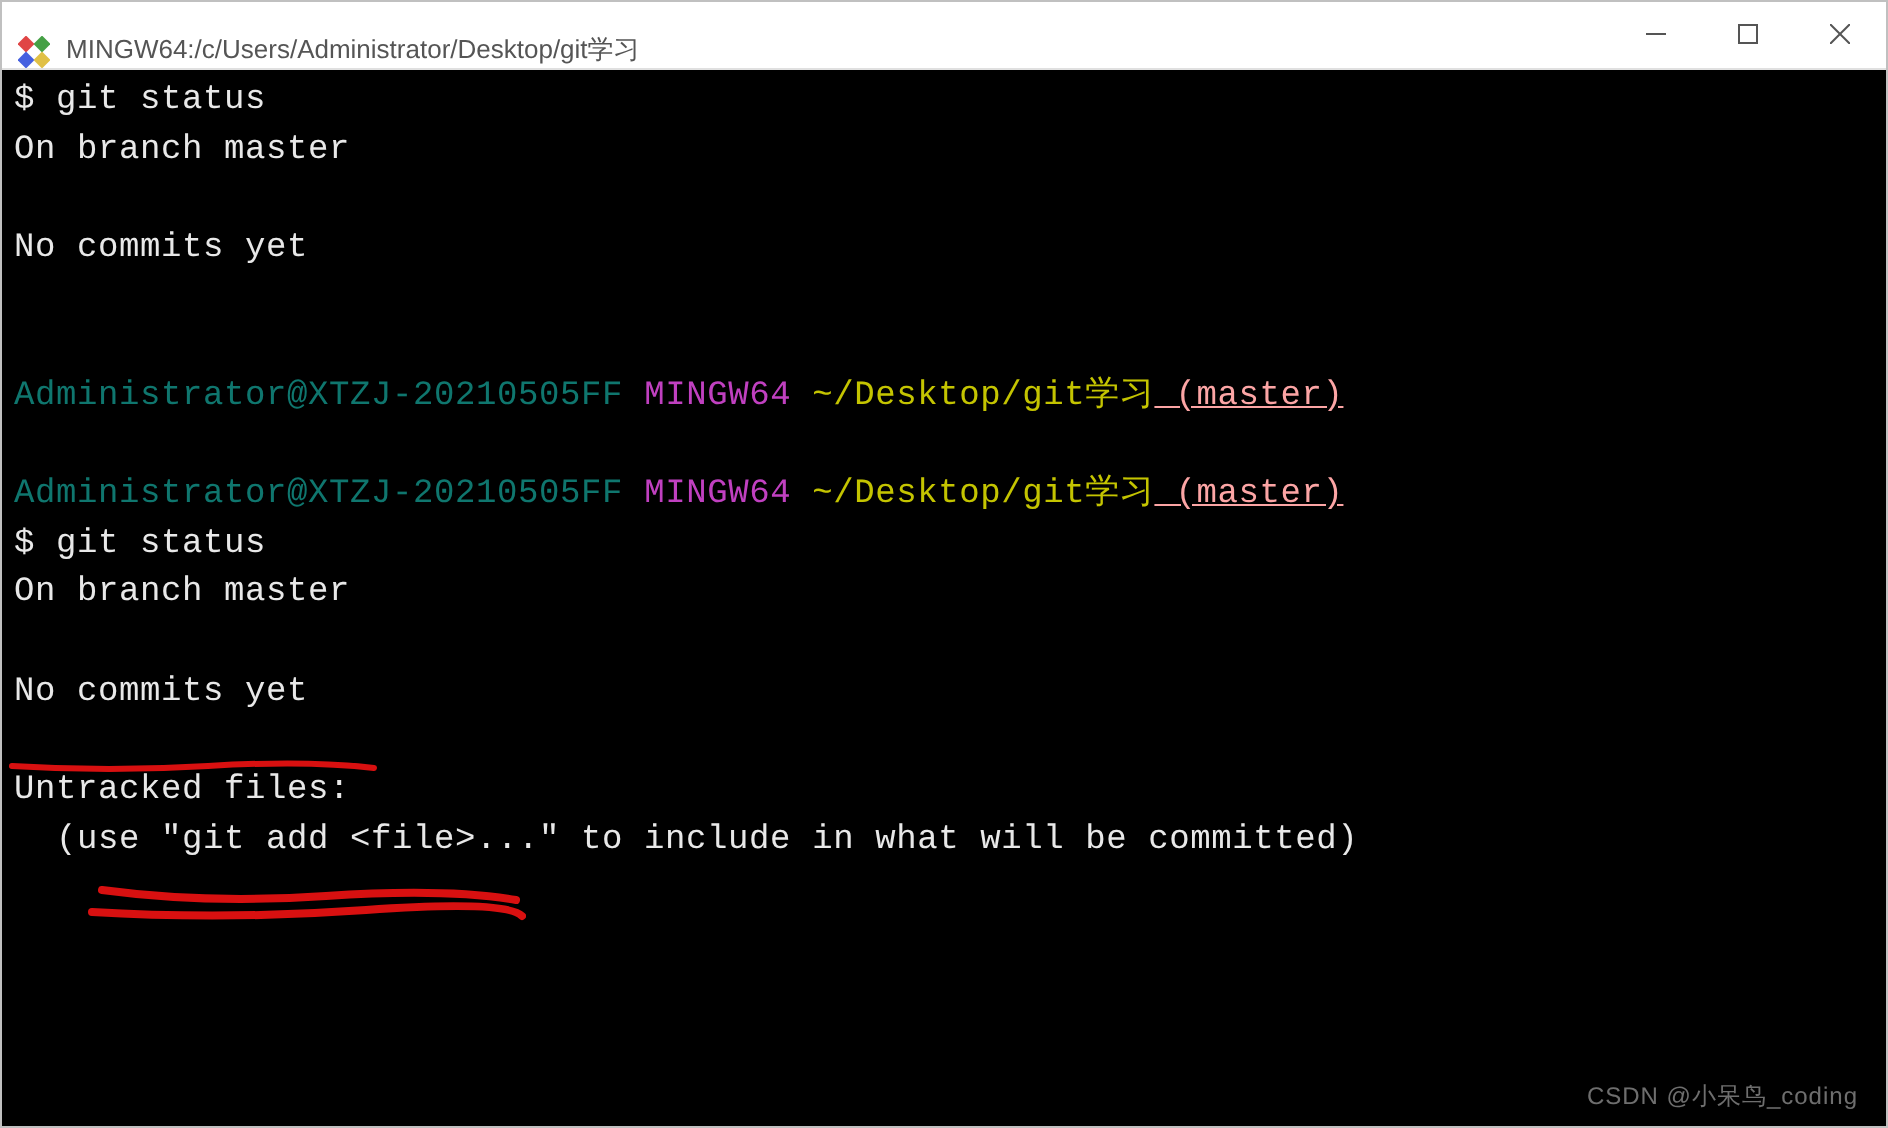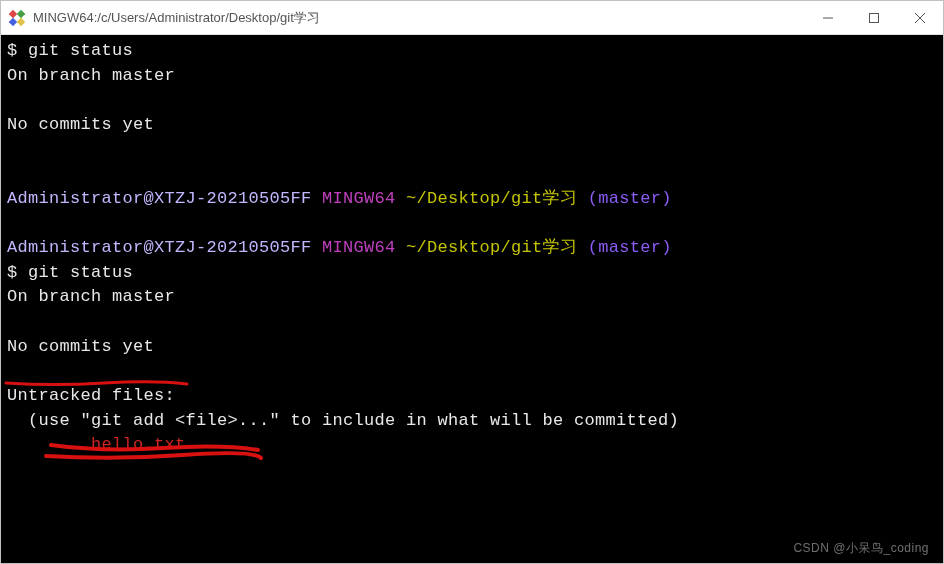--- a/index.html
+++ b/index.html
@@ -20,21 +20,21 @@
       height: 564px;
       background: #fff;
       border: 1px solid #c0c0c0;
       display: flex;
       flex-direction: column;
     }
     .titlebar {
       height: 34px;
       background: #fff;
       display: flex;
-      align-items: center;
+      align-items: flex-end;
       padding-left: 8px;
       border-bottom: 1px solid #e0e0e0;
     }
     .titlebar-icon {
       width: 16px;
       height: 16px;
       margin-right: 8px;
       display: flex;
       align-items: center;
       justify-content: center;
@@ -67,24 +67,24 @@
       line-height: 1.45;
       color: #c0c0c0;
       position: relative;
       overflow: hidden;
       letter-spacing: 0.3px;
     }
     .term-line {
       white-space: pre;
     }
     .white { color: #e8e8e8; }
-    .green { color: #c4b5fd; }
+    .green { color: #0f766e; }
     .purple { color: #c040c0; margin-top: 33px; }
     .yellow { color: #c4c400; }
-    .cyan { color: #8b5cf6; }
+    .cyan { color: #fca5a5; text-decoration: underline; }
     .red { color: #ce2424; }
     .annotation {
       position: absolute;
       pointer-events: none;
     }
     .underline1 {
       top: 344px;
       left: 3px;
       width: 185px;
       height: 10px;
@@ -149,21 +149,20 @@
     <div class="term-line"><span class="green">Administrator@XTZJ-20210505FF</span><span class="purple"> MINGW64</span><span class="yellow"> ~/Desktop/git学习</span><span class="cyan"> (master)</span></div>
     <div class="term-line">&nbsp;</div>
     <div class="term-line"><span class="green">Administrator@XTZJ-20210505FF</span><span class="purple"> MINGW64</span><span class="yellow"> ~/Desktop/git学习</span><span class="cyan"> (master)</span></div>
     <div class="term-line"><span class="white">$ </span><span class="white">git status</span></div>
     <div class="term-line white">On branch master</div>
     <div class="term-line">&nbsp;</div>
     <div class="term-line white">No commits yet</div>
     <div class="term-line">&nbsp;</div>
     <div class="term-line white">Untracked files:</div>
     <div class="term-line white">  (use "git add &lt;file&gt;..." to include in what will be committed)</div>
-    <div class="term-line"><span>        </span><span class="red">hello.txt</span></div>
     <div class="term-line">&nbsp;</div>
     <div class="term-line">&nbsp;</div>
 
     <svg class="annotation underline1" viewBox="0 0 185 10" preserveAspectRatio="none">
       <path d="M2,4 Q50,7 100,4 T183,5" stroke="#d81010" stroke-width="3" fill="none" stroke-linecap="round"></path>
     </svg>
     <svg class="annotation underline2" viewBox="0 0 220 25" preserveAspectRatio="none">
       <path d="M8,5 Q60,12 120,8 T215,10" stroke="#d81010" stroke-width="4" fill="none" stroke-linecap="round"></path>
       <path d="M3,16 Q70,20 140,15 T218,18" stroke="#d81010" stroke-width="4" fill="none" stroke-linecap="round"></path>
     </svg>

